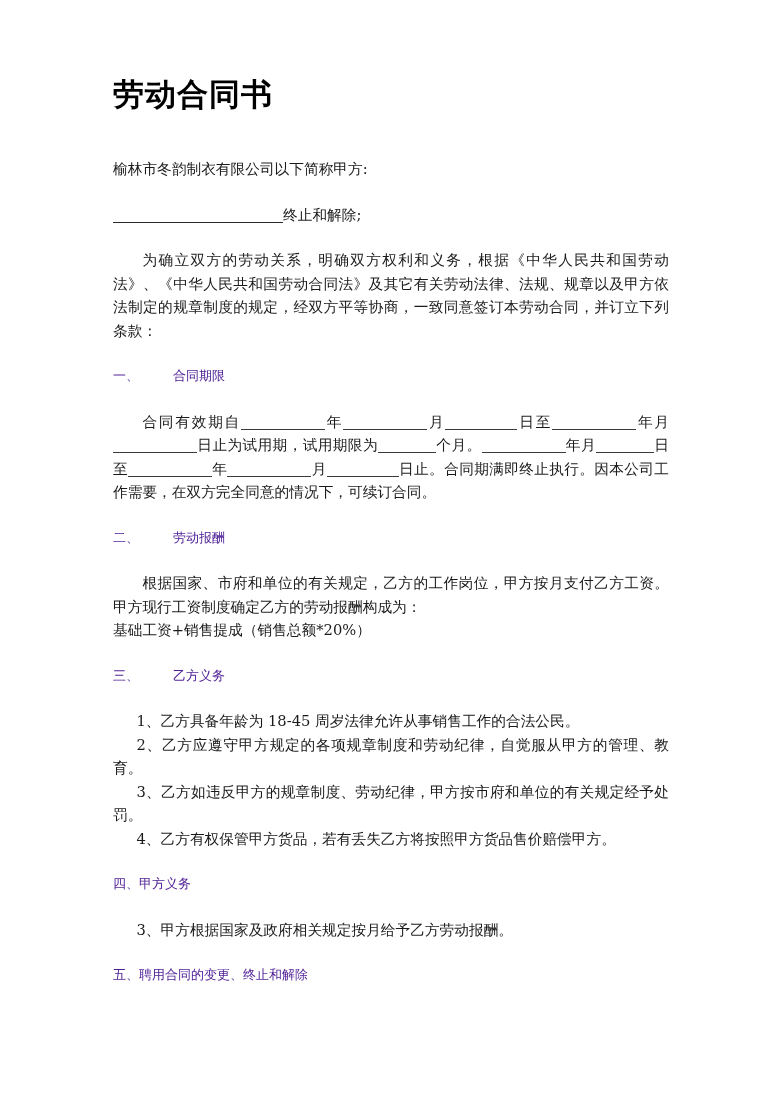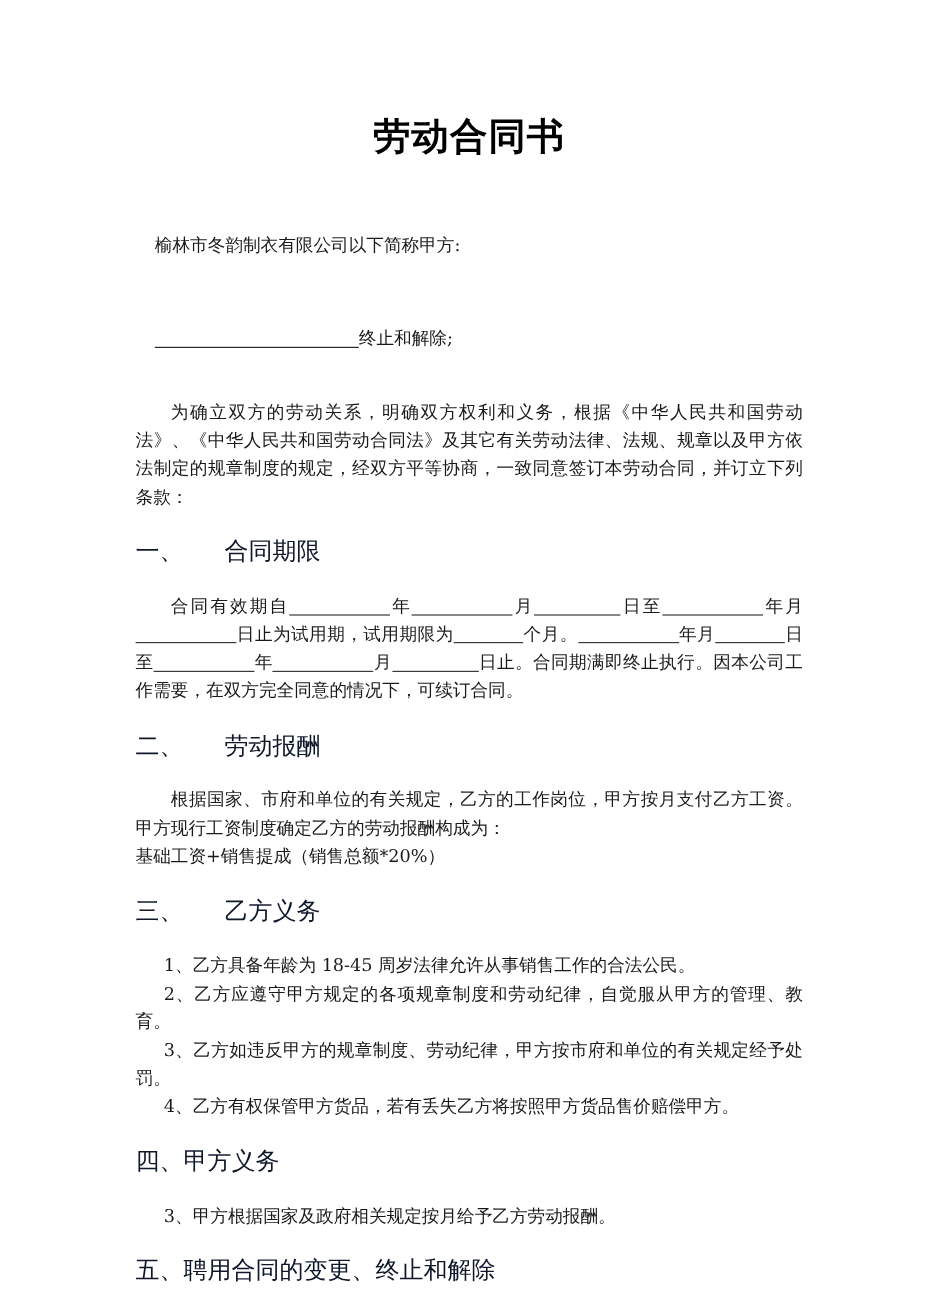--- a/index.html
+++ b/index.html
@@ -23,22 +23,21 @@
   .content {
     position: absolute;
     left: 113px;
     top: 0;
     width: 556px;
   }
 
   
   .doc-title {
     margin: 0;
-    padding-top: 96px;
-    text-align: center;
+    padding-top: 76px;
     font-family: "DejaVu Sans", "Liberation Sans", sans-serif;
     font-weight: 700;
     font-size: 31px;
     line-height: 1.2;
     letter-spacing: 1px;
     color: #000000;
   }
 
   
   .p {
@@ -48,34 +47,34 @@
     text-align: justify;
     text-justify: inter-ideograph;
     color: #1a1a1a;
   }
   .gap-lg { height: 44px; }
   .gap-md { height: 22px; }
 
   .indent2 { text-indent: 2em; }
 
   
-  .party-line { margin: 16px; }
+  .party-line { margin: 0; }
   .party-blank {
     display: inline-block;
     width: 170px;
     border-bottom: 1.6px solid #2a2a2a;
     vertical-align: -3px;
   }
 
   
   .sec-head {
     margin: 0;
-    font-size: 20px;
+    font-size: 13px;
     line-height: 23.5px;
-    color: #0f172a;
+    color: #4c1d95;
   }
   .sec-head .num-wide::after {
     content: "";
     display: inline-block;
     width: 34px;
   }
 
   
   .bl {
     display: inline-block;

